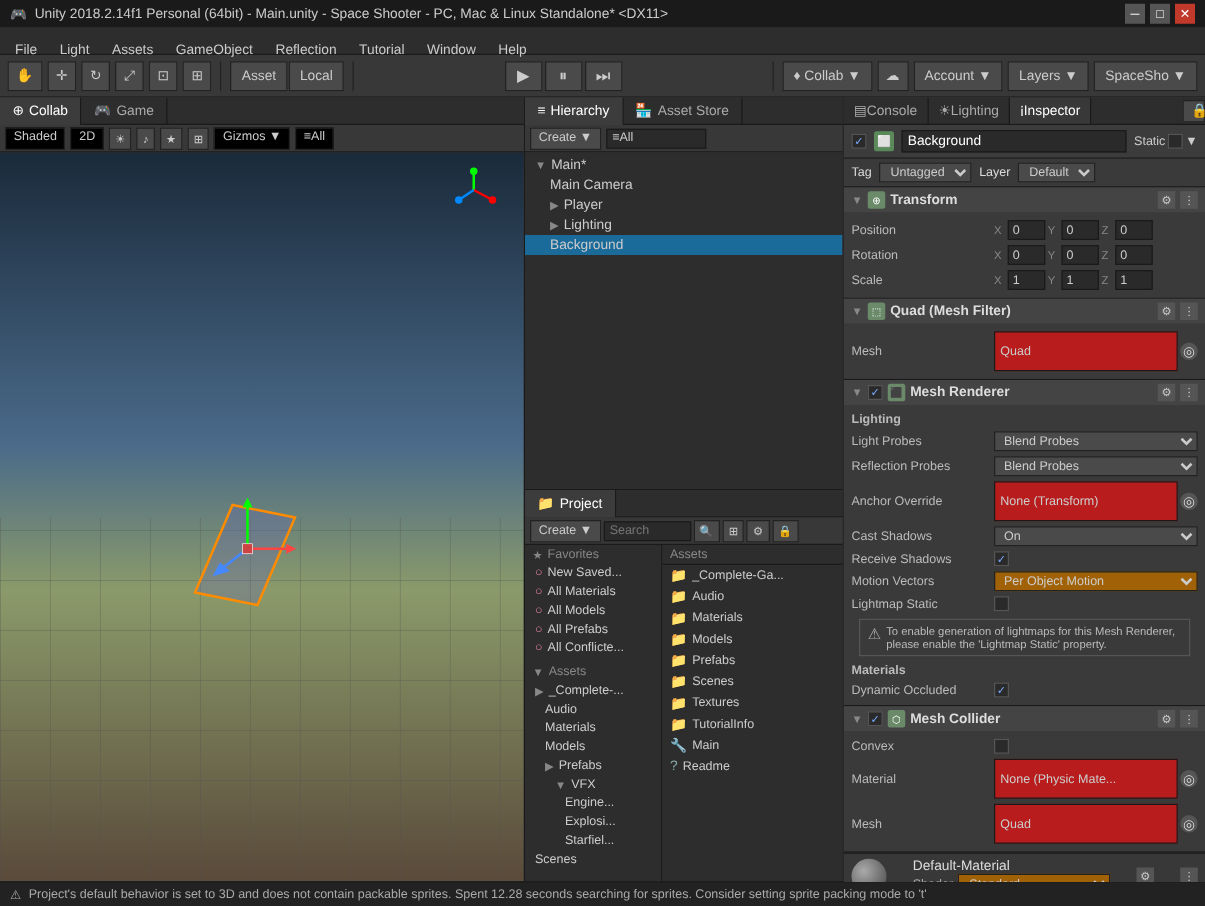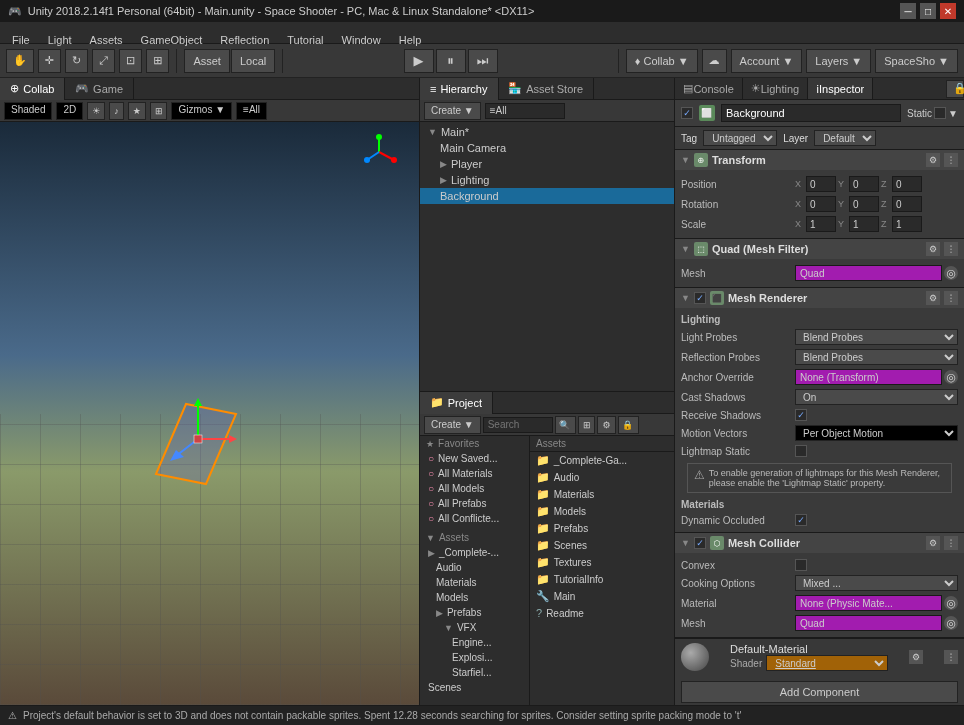--- a/index.html
+++ b/index.html
@@ -81,21 +81,21 @@
     .comp-btn { width: 14px; height: 14px; background: #555; display: flex; align-items: center; justify-content: center; font-size: 9px; color: #ccc; cursor: pointer; }
 
     .component-body { padding: 4px 6px; background: #3a3a3a; }
     .prop-row { display: flex; align-items: center; padding: 2px 0; gap: 4px; }
     .prop-label { color: #bbb; font-size: 10px; width: 110px; flex-shrink: 0; }
     .prop-value { display: flex; gap: 2px; align-items: center; flex: 1; }
     .xyz-field { display: flex; align-items: center; gap: 1px; }
     .xyz-label { color: #888; font-size: 9px; width: 10px; }
     .num-field { background: #2a2a2a; border: 1px solid #1a1a1a; color: #ccc; padding: 1px 3px; width: 30px; font-size: 10px; height: 16px; }
     .prop-dropdown { background: #4a4a4a; border: 1px solid #222; color: #ccc; padding: 1px 3px; font-size: 10px; height: 16px; flex: 1; }
-    .mesh-value { background: #a21caf; border: 1px solid #1a1a1a; color: #ccc; padding: 1px 4px; font-size: 10px; flex: 1; height: 16px; display: flex; align-items: center; }
+    .mesh-value { background: #b91c1c; border: 1px solid #1a1a1a; color: #ccc; padding: 1px 4px; font-size: 10px; flex: 1; height: 32px; display: flex; align-items: center; }
     .circle-icon { width: 14px; height: 14px; background: #555; border-radius: 50%; display: flex; align-items: center; justify-content: center; cursor: pointer; }
 
     .section-toggle { color: #888; font-size: 9px; }
     .checkbox-field { width: 12px; height: 12px; background: #2a2a2a; border: 1px solid #555; display: flex; align-items: center; justify-content: center; }
     .checkbox-checked::after { content: '✓'; font-size: 9px; color: #7af; }
 
     .info-box { background: #3a3a3a; border: 1px solid #555; margin: 4px 6px; padding: 4px 6px; font-size: 9px; color: #bbb; display: flex; gap: 4px; }
     .info-icon { color: #aaa; font-size: 12px; }
 
     
@@ -122,21 +122,21 @@
     .asset-folder { padding: 2px 6px; font-size: 10px; color: #ccc; display: flex; align-items: center; gap: 4px; cursor: pointer; }
     .folder-icon { color: #8aa; font-size: 11px; }
     .assets-header { padding: 2px 6px; font-size: 10px; color: #888; display: flex; align-items: center; gap: 4px; border-bottom: 1px solid #1a1a1a; }
 
     
     ::-webkit-scrollbar { width: 8px; }
     ::-webkit-scrollbar-track { background: #2a2a2a; }
     ::-webkit-scrollbar-thumb { background: #555; }
 
     
-    .motion-dropdown { background: #000000; border: 1px solid #222; color: #ccc; padding: 1px 3px; font-size: 10px; height: 16px; }
+    .motion-dropdown { background: #a16207; border: 1px solid #222; color: #ccc; padding: 1px 3px; font-size: 10px; height: 16px; }
   </style>
 </head>
 <body>
 
 <div id="titlebar">
   <span style="margin-right:6px;">🎮</span>
   <span>Unity 2018.2.14f1 Personal (64bit) - Main.unity - Space Shooter - PC, Mac &amp; Linux Standalone* &lt;DX11&gt;</span>
   <div id="titlebar-controls">
     <div class="tb-btn">─</div>
     <div class="tb-btn">□</div>
@@ -605,26 +605,20 @@
           <span class="comp-title">Mesh Collider</span>
           <div class="comp-btn">⚙</div>
           <div class="comp-btn">⋮</div>
         </div>
         <div class="component-body">
           <div class="prop-row">
             <span class="prop-label">Convex</span>
             <div class="checkbox-field"></div>
           </div>
           <div class="prop-row">
-            <span class="prop-label">Cooking Options</span>
-            <select class="prop-dropdown">
-              <option>Mixed ...</option>
-            </select>
-          </div>
-          <div class="prop-row">
             <span class="prop-label">Material</span>
             <div class="prop-value">
               <div class="mesh-value">None (Physic Mate...</div>
               <div class="circle-icon">◎</div>
             </div>
           </div>
           <div class="prop-row">
             <span class="prop-label">Mesh</span>
             <div class="prop-value">
               <div class="mesh-value">Quad</div>

